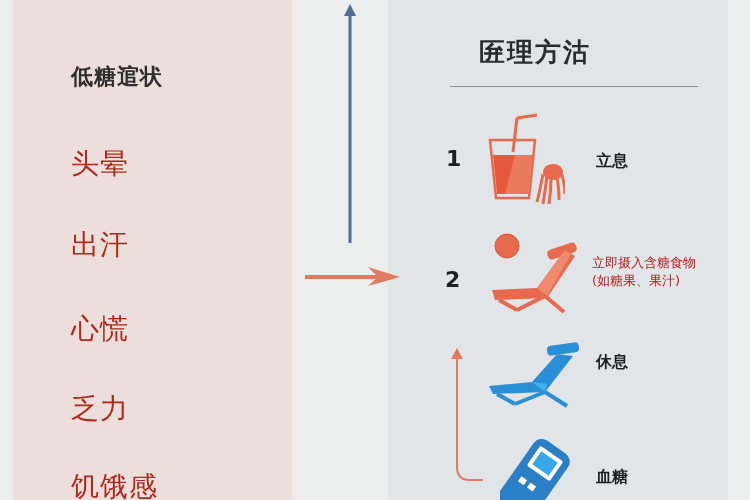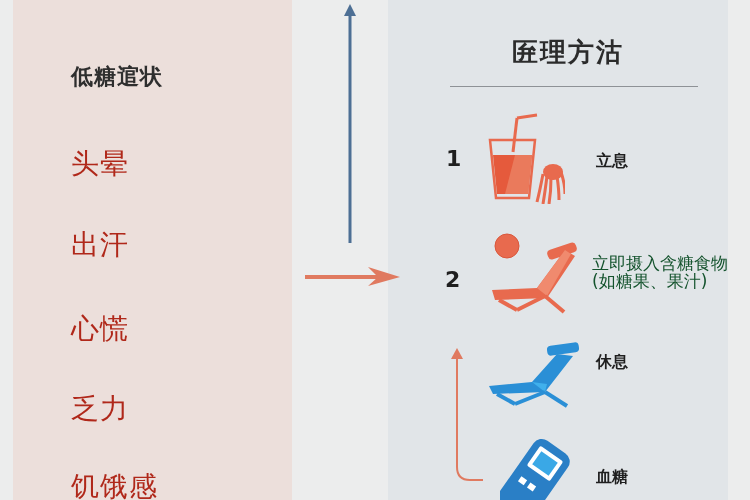--- a/index.html
+++ b/index.html
@@ -20,34 +20,34 @@
   .left-title {
     position: absolute; left: 71px; top: 62px;
     font-size: 22px; font-weight: bold; color: #2e2e2e; letter-spacing: 1px;
   }
   .symptom {
     position: absolute; left: 71px;
     font-size: 28px; font-weight: normal; color: #b0281a; letter-spacing: 1px;
   }
   .right-title {
     position: absolute; left: 479px; top: 35px;
-    font-size: 26px; font-weight: bold; color: #2b2b2b; letter-spacing: 2px; margin-left: 33px;
+    font-size: 26px; font-weight: bold; color: #2b2b2b; letter-spacing: 2px;
   }
   .title-rule {
     position: absolute; left: 450px; top: 86px; width: 248px; height: 1px;
     background: #8e9296;
   }
   .step-num {
     position: absolute; font-size: 22px; font-weight: bold; color: #1f1f1f;
   }
   .step-label {
     position: absolute; font-size: 16px; font-weight: bold; color: #1f1f1f;
   }
   .step-detail {
-    position: absolute; font-size: 17px; color: #14532d; line-height: 24px;
+    position: absolute; font-size: 13px; color: #b91c1c; line-height: 24px;
   }
   .icon { position: absolute; }
   svg { display: block; }
 </style>
 </head>
 <body>
 
 <div class="left-panel"></div>
 <div class="right-panel"></div>
 

